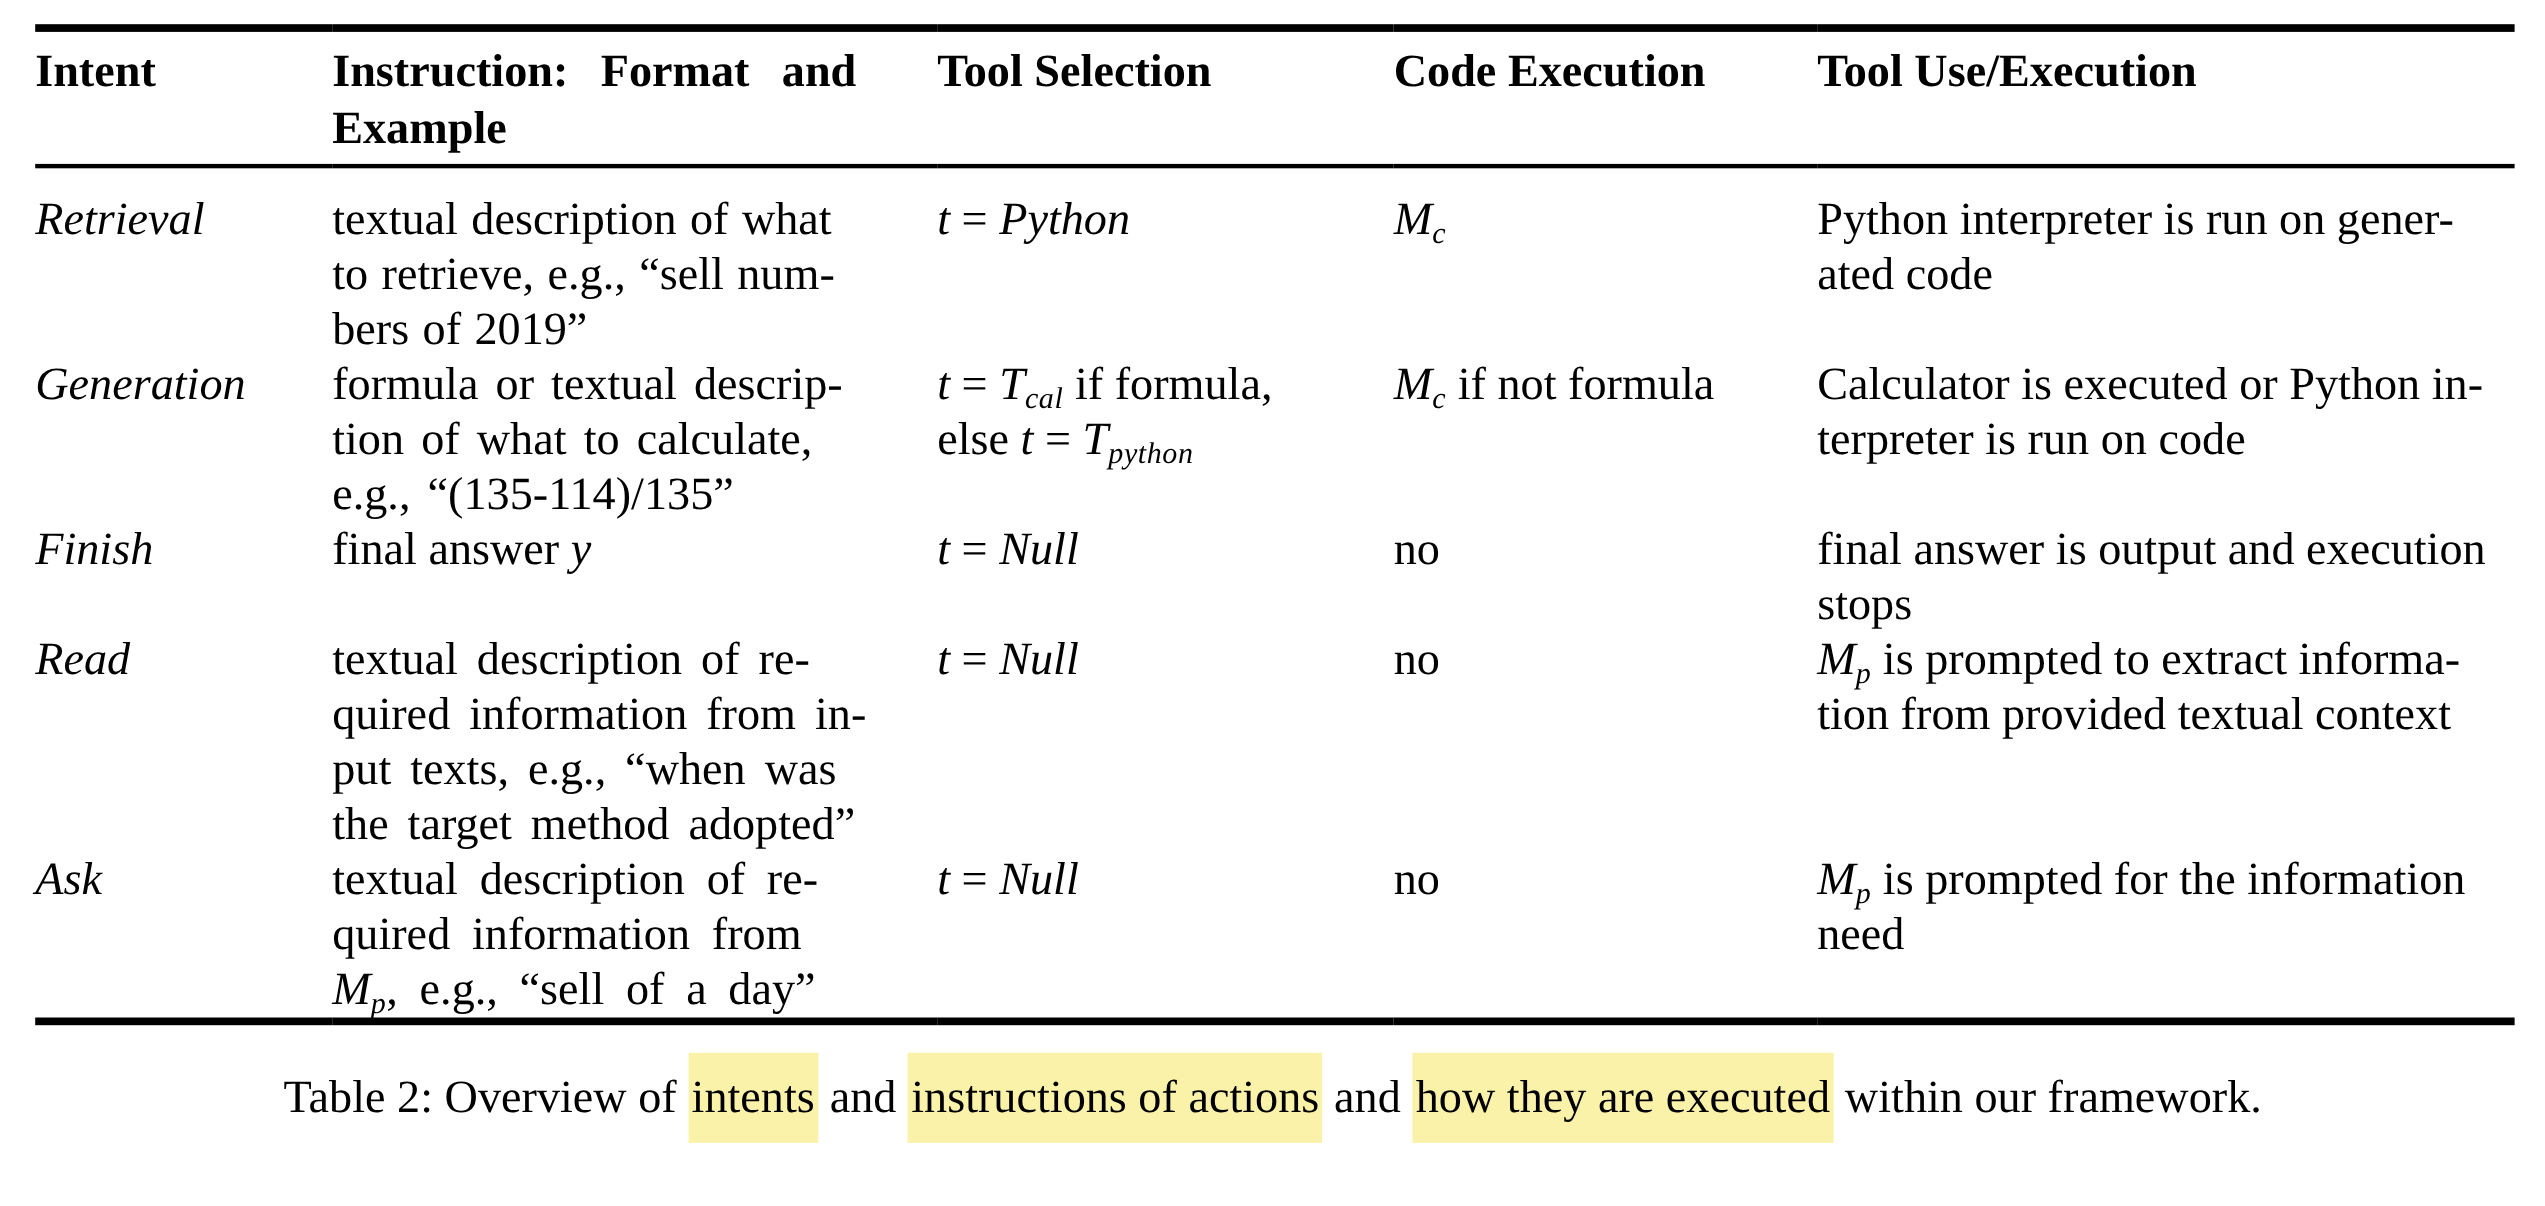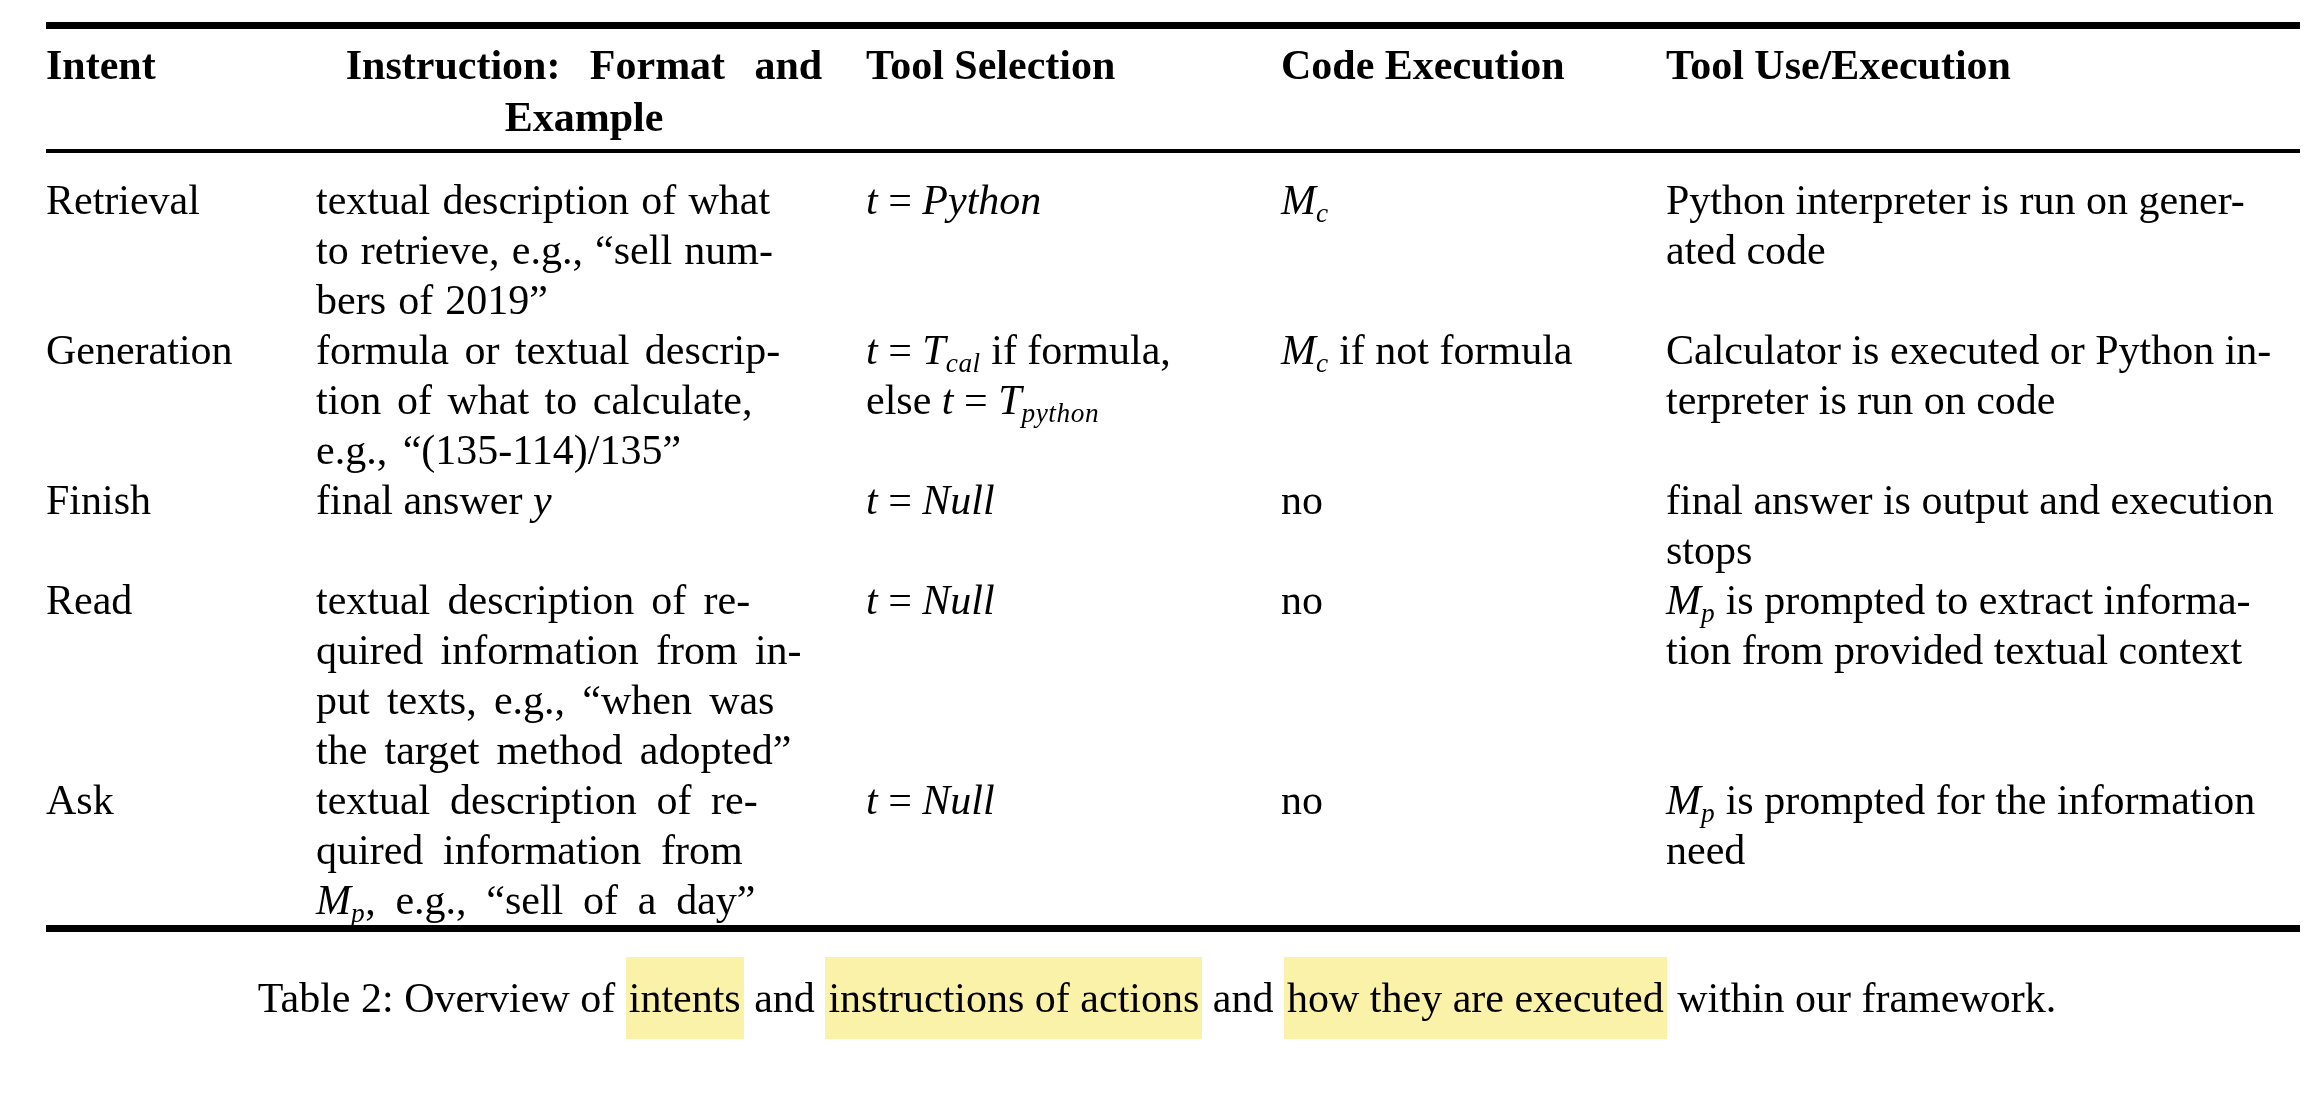--- a/index.html
+++ b/index.html
@@ -5,21 +5,21 @@
   html, body {
     margin: 0;
     padding: 0;
     background: #ffffff;
     width: 2314px;
     height: 1096px;
     overflow: hidden;
     font-family: "Liberation Serif", serif;
     color: #000000;
   }
-  .tablewrap { margin: 22px 30px 0 46px; }
+  .tablewrap { margin: 22px 30px 0 32px; }
   table.paper-table {
     border-collapse: collapse;
     table-layout: fixed;
     width: 2254px;
     border-top: 7px solid #000;
     border-bottom: 7px solid #000;
   }
   thead tr { border-bottom: 4px solid #000; }
   th {
     font-weight: bold;
@@ -34,21 +34,21 @@
   td {
     vertical-align: top;
     text-align: left;
     font-size: 42px;
     line-height: 50px;
     padding: 0 14px 0 0;
     white-space: nowrap;
     overflow: visible;
   }
   tbody tr:first-child td { padding-top: 22px; }
-  td.col-intent { }
+  td.col-intent { font-style: italic; }
   .math { font-style: italic; }
   sub.sub {
     font-size: 65%;
     font-style: italic;
     line-height: 0;
     vertical-align: -0.3em;
     letter-spacing: 0.02em;
   }
   .caption {
     margin-top: 40px;
@@ -70,21 +70,21 @@
     <colgroup>
       <col style="width:270px">
       <col style="width:550px">
       <col style="width:415px">
       <col style="width:385px">
       <col style="width:634px">
     </colgroup>
     <thead>
       <tr>
         <th><span class="plain">Intent</span></th>
-        <th style="word-spacing: 0.45em; text-align: center;"><span class="plain">Instruction: Format and</span><br><span class="plain">Example</span></th>
+        <th style="word-spacing: 0.45em;"><span class="plain">Instruction: Format and</span><br><span class="plain">Example</span></th>
         <th><span class="plain">Tool Selection</span></th>
         <th><span class="plain">Code Execution</span></th>
         <th><span class="plain">Tool Use/Execution</span></th>
       </tr>
     </thead>
     <tbody>
       <tr>
         <td class="col-intent"><span class="plain">Retrieval</span></td>
         <td style="word-spacing: 0.04em;"><span class="plain">textual description of what</span><br><span class="plain">to retrieve, e.g., “sell num-</span><br><span class="plain">bers of 2019”</span></td>
         <td><span class="math">t</span><span class="plain"> = </span><span class="math">Python</span></td>

